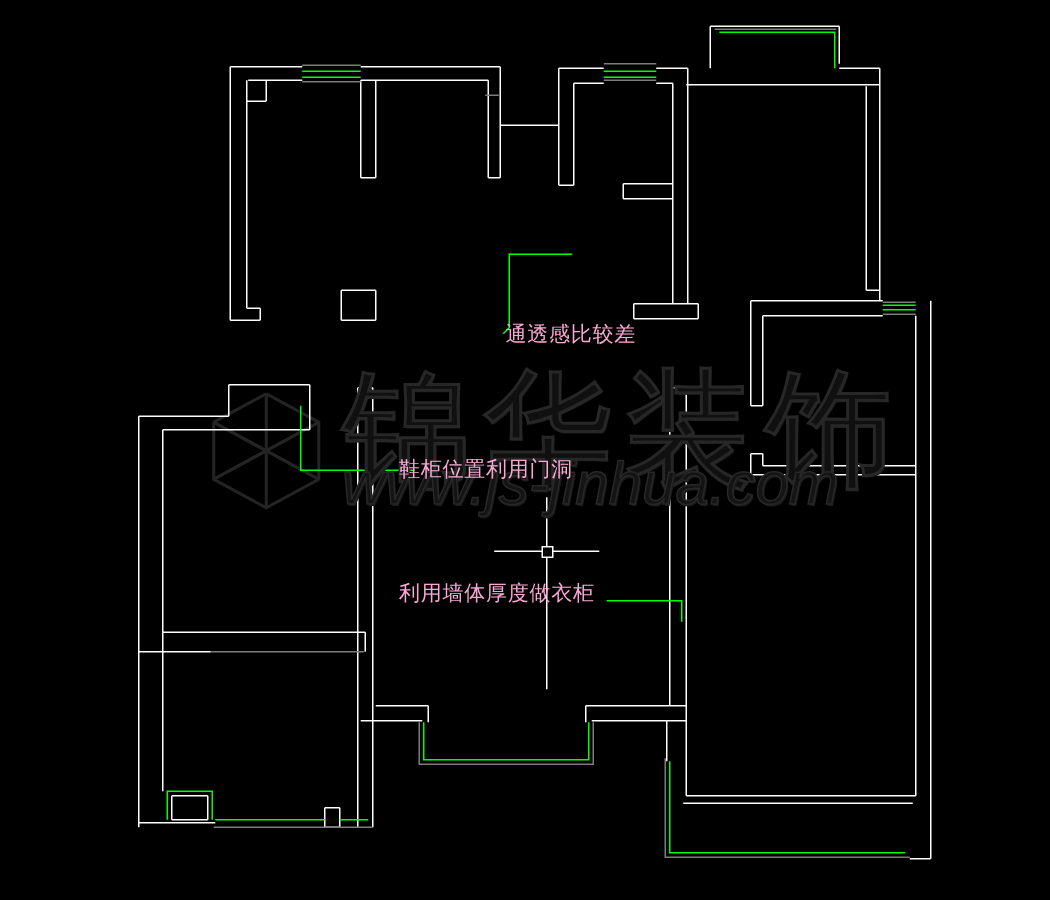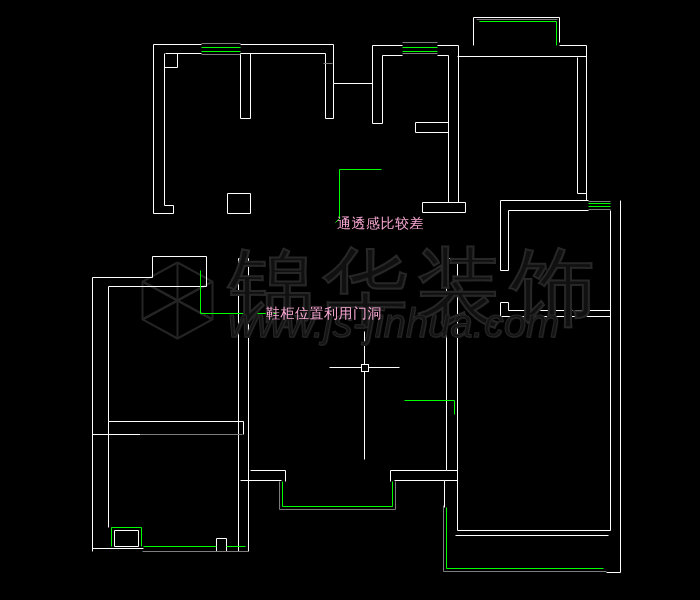--- a/index.html
+++ b/index.html
@@ -166,13 +166,14 @@
         <line x1="364.5" y1="331.5" x2="364.5" y2="459.5" stroke="#ffffff" stroke-width="1"></line>
         <rect x="361.5" y="364.5" width="7" height="7" fill="#000" stroke="#ffffff" stroke-width="1"></rect>
       </g>
   </svg>
 
   <div class="wm-title">锦华装饰</div>
   <div class="wm-url">www.js-jinhua.com</div>
 
   <div class="annotation" style="left: 337px; top: 216px;">通透感比较差</div>
   <div class="annotation" style="left: 266px; top: 306px;">鞋柜位置利用门洞</div>
+  <div class="annotation" style="left: 266px; top: 389px;">利用墙体厚度做衣柜</div>
 </div>
 
 </body></html>

